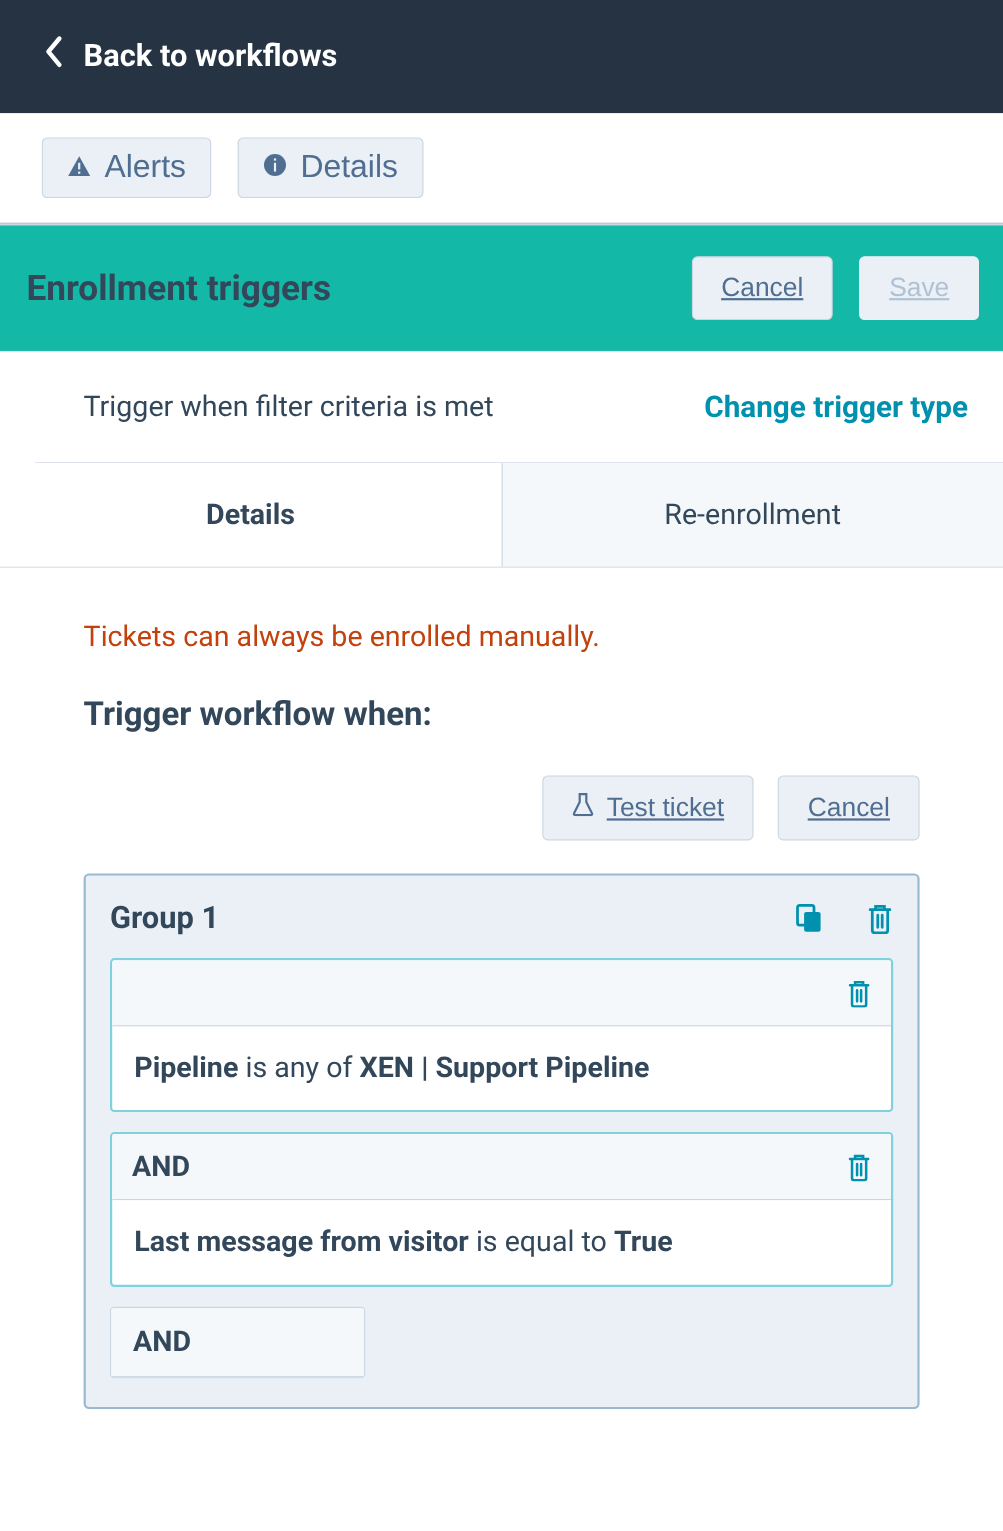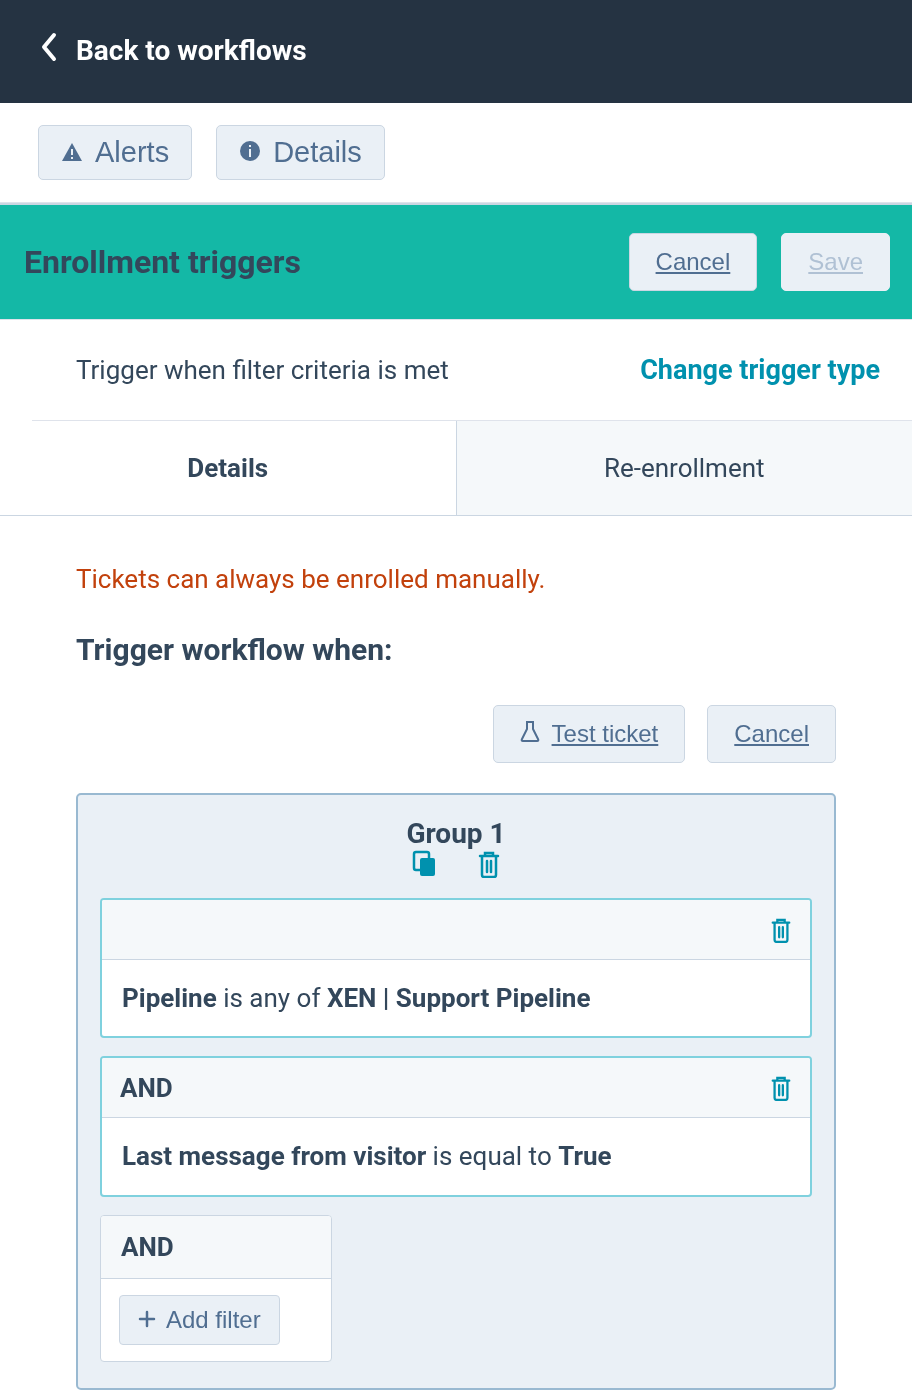--- a/index.html
+++ b/index.html
@@ -146,21 +146,20 @@
     background: #eaf0f6;
     border: 2px solid #99b9d1;
     border-radius: 5px;
     padding: 22px 22px 26px 22px;
   }
   .group-header {
     display: flex;
     justify-content: space-between;
     align-items: center;
     margin-bottom: 20px;
-    flex-direction: column;
   }
   .group-title {
     font-size: 28px;
     font-weight: 700;
     color: #33475b;
   }
   .group-icons {
     display: flex;
     gap: 40px;
     align-items: center;
@@ -342,26 +341,16 @@
             </svg>
         </span>
       </div>
       <div class="filter-body">
         <span class="prop">Last message from visitor</span><span class="op"> is equal to </span><span class="val">True</span>
       </div>
     </div>
 
     <div class="add-block">
       <div class="add-top">AND</div>
-      <div class="add-body">
-        <button class="add-filter-btn">
-          <span>
-            <svg width="18" height="18" viewBox="0 0 18 18">
-                <path d="M9 2 L9 16 M2 9 L16 9" stroke="#506e91" stroke-width="2.5" stroke-linecap="round"></path>
-              </svg>
-          </span>
-          <span>Add filter</span>
-        </button>
-      </div>
     </div>
 
   </div>
 </div>
 
 </body></html>

